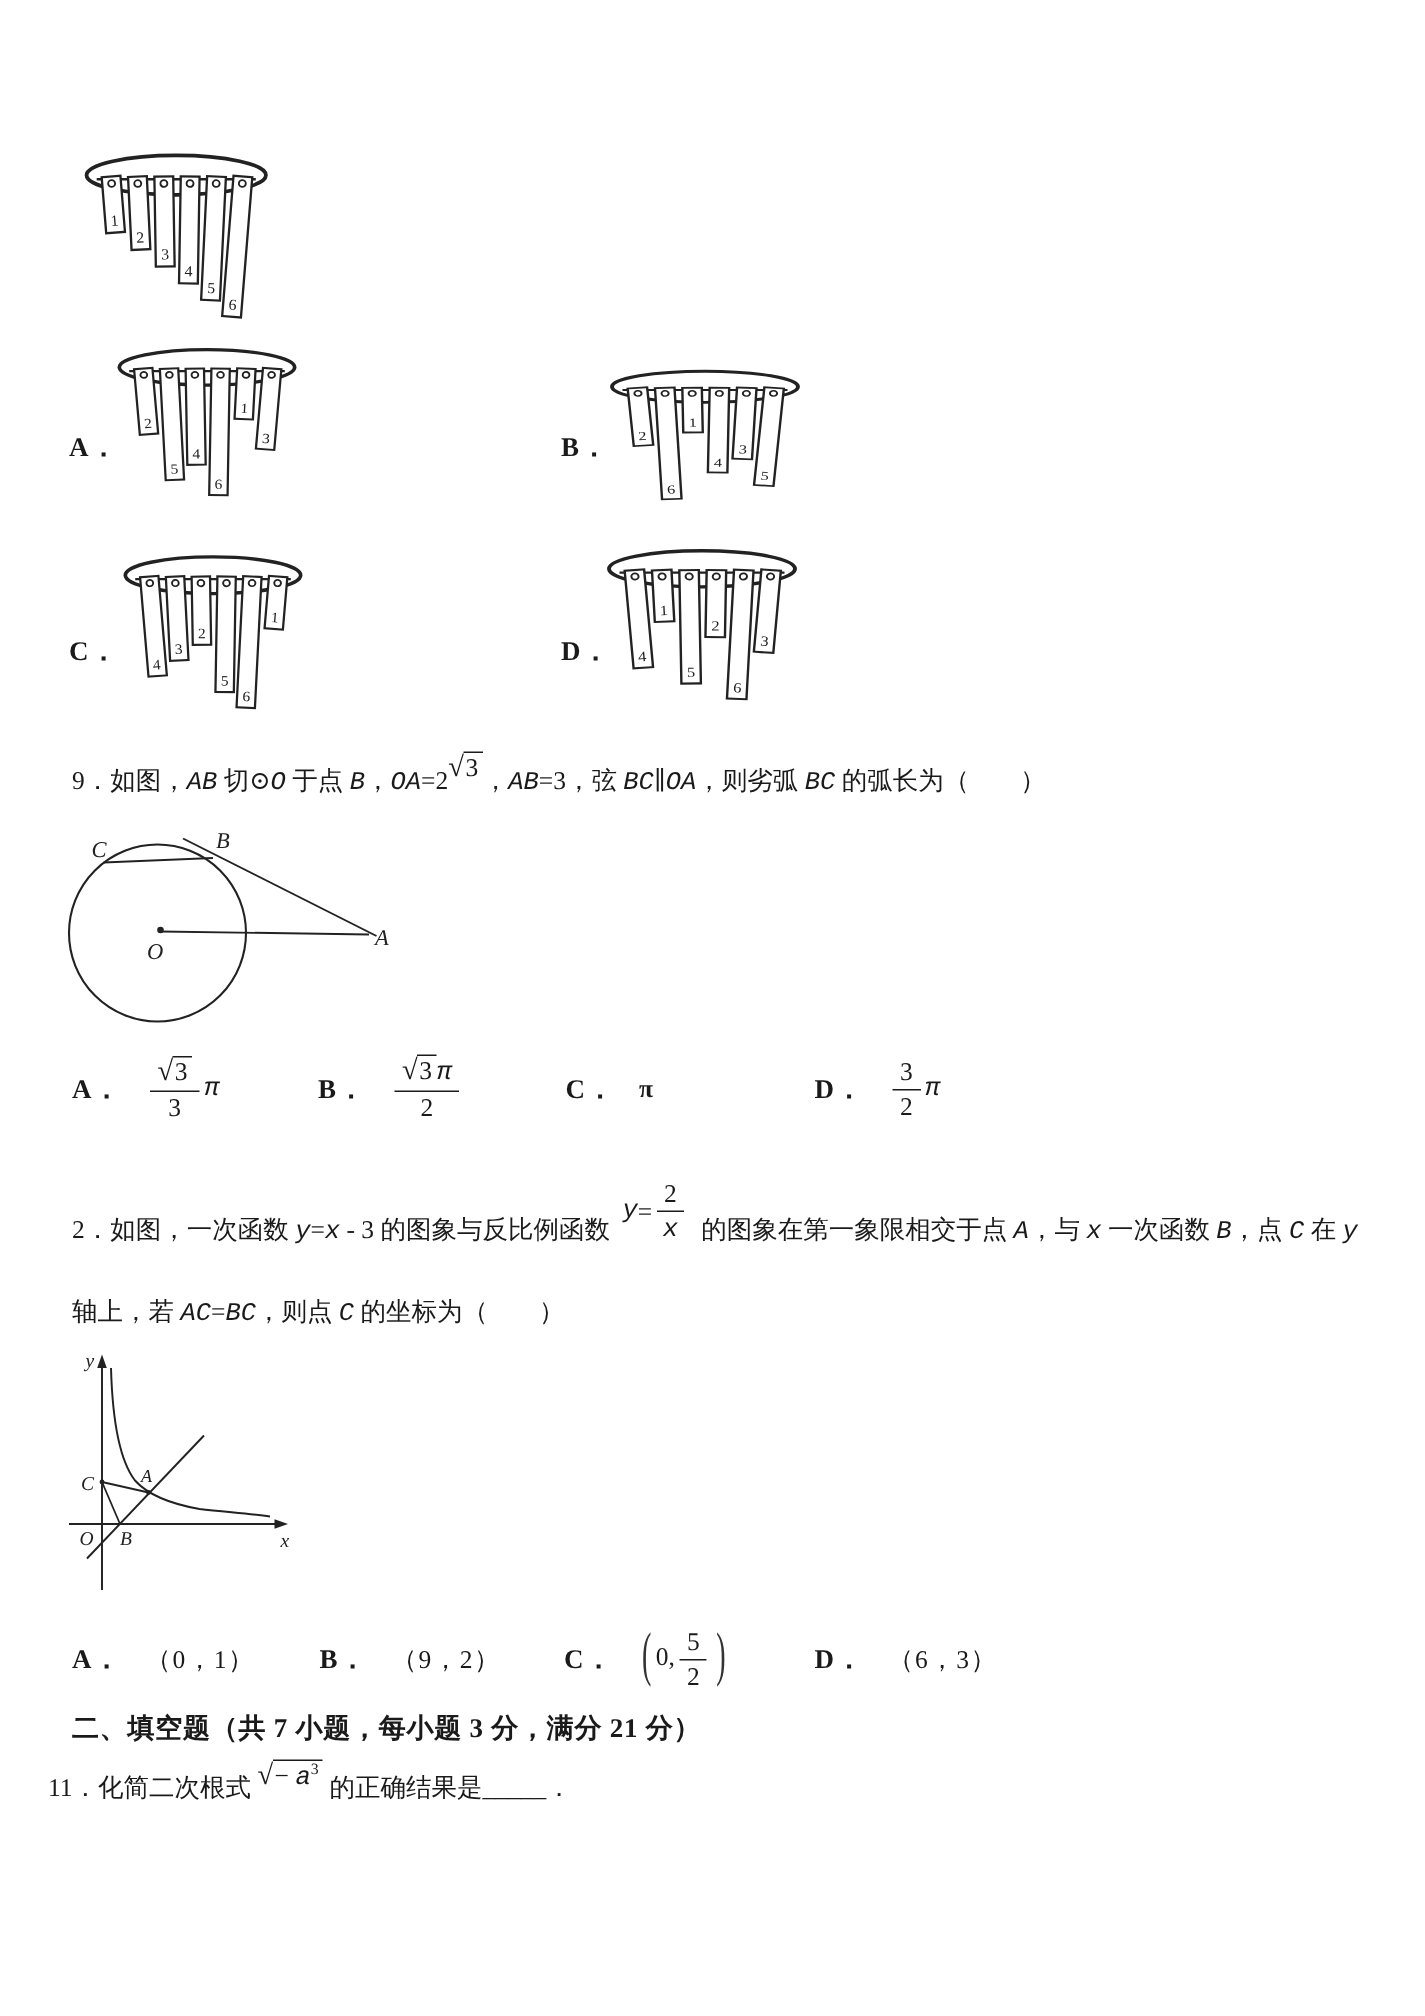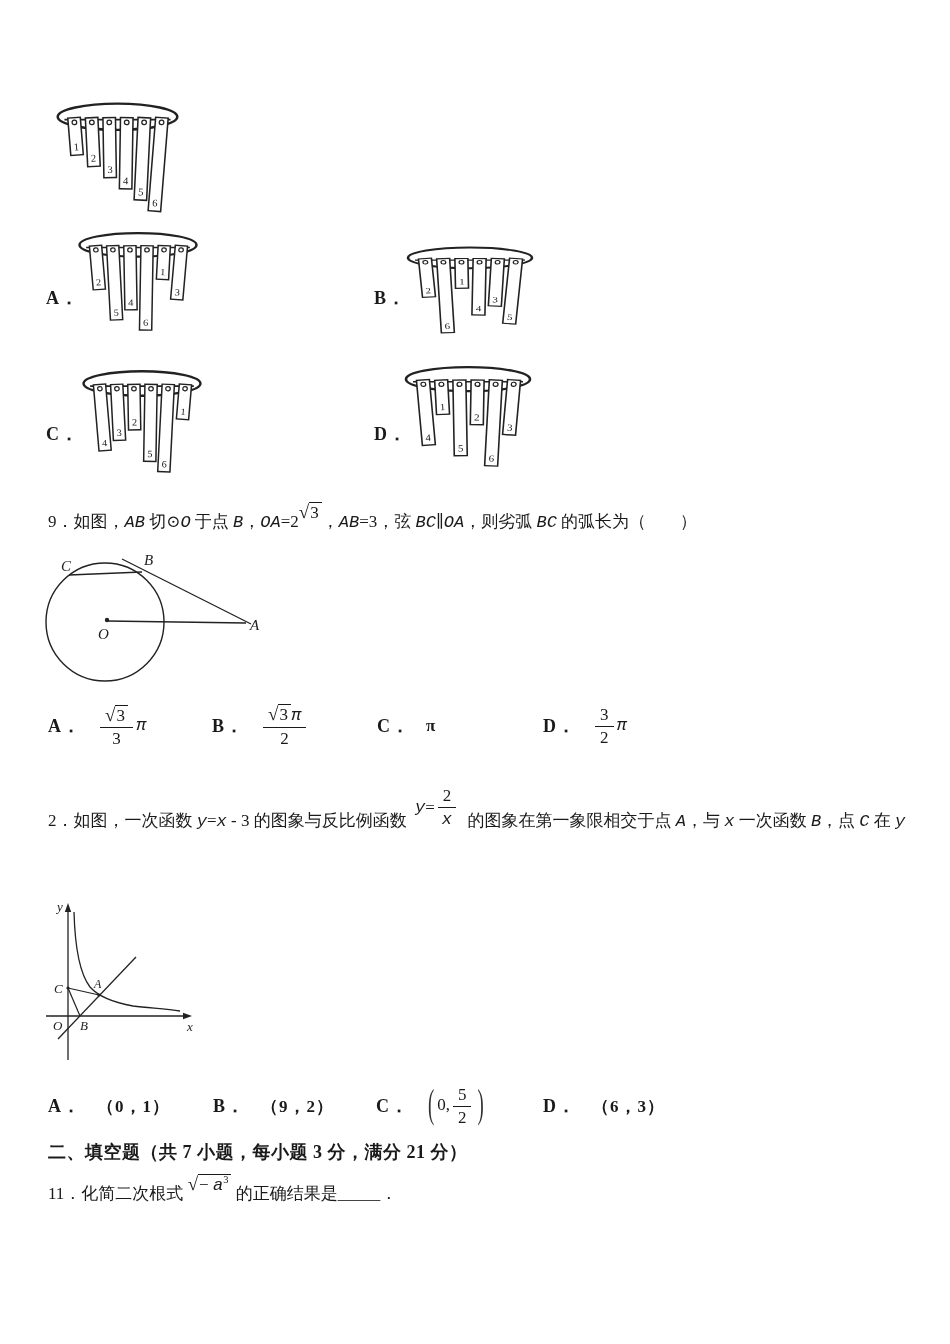--- a/index.html
+++ b/index.html
@@ -25,21 +25,21 @@
   }
   .frac .num{border-bottom:1.5px solid #1a1a1a;padding:0 5px 1px;}
   .frac .den{padding-top:1px;}
   .mgroup{display:inline-flex;align-items:center;}
   .bigparen{
     display:inline-block;transform:scaleY(2.15);font-size:1.1em;
     font-weight:300;margin:0 3px;color:#333;
   }
   sup{font-size:0.62em;}
   .optgroup{display:flex;align-items:center;gap:16px;}
-  .q10-optval{font-weight:bold;letter-spacing:1px;}
+  .q10-optval{font-weight:normal;letter-spacing:1px;}
   .q10-optval-normal{font-weight:normal;}
   .heading{font-weight:bold;font-size:18px;letter-spacing:0.5px;text-align:center;}
   svg{display:block;overflow:visible;}
 </style>
 </head>
 <body>
 
 <div class="page">
 
   <svg class="abs" style="left:50px;top:98px;width:135px;height:120px" preserveAspectRatio="none" viewBox="0 0 140 128">
@@ -262,20 +262,21 @@
   </div>
 
   <div class="abs mathline" style="left:48px;top:800px"><span>2．如图，一次函数 </span><span class="it">y</span><span>=</span><span class="it">x</span><span> - 3 的图象与反比例函数 </span><span class="mgroup">
         <span class="it">y </span>
         <span>= </span>
         <span class="frac">
           <span class="num"><span>2</span></span>
           <span class="den"><span class="it">x</span></span>
         </span>
       </span><span> 的图象在第一象限相交于点 </span><span class="it">A</span><span>，与 </span><span class="it">x</span><span> 一次函数 </span><span class="it">B</span><span>，点 </span><span class="it">C</span><span> 在 </span><span class="it">y</span></div>
+  <div class="abs mathline" style="left:48px;top:862px"><span>轴上，若 </span><span class="it">AC</span><span>=</span><span class="it">BC</span><span>，则点 </span><span class="it">C</span><span> 的坐标为（　　）</span></div>
 
   <svg class="abs" id="q10-graph" style="left:38px;top:898px;width:160px;height:168px" viewBox="0 0 160 168">
       <line x1="30" y1="10" x2="30" y2="162" stroke="#222222" stroke-width="1.3"></line>
       <polygon points="30,5 26.8,14 33.2,14" fill="#222222"></polygon>
       <line x1="8" y1="118" x2="150" y2="118" stroke="#222222" stroke-width="1.3"></line>
       <polygon points="154,118 145,114.8 145,121.2" fill="#222222"></polygon>
       <path d="M 36 14 C 37 50 42 76 52 89 C 61 99 78 105 95 108 C 112 110 128 111 142 113" fill="none" stroke="#222222" stroke-width="1.3"></path>
       <line x1="20" y1="141" x2="98" y2="59" stroke="#222222" stroke-width="1.3"></line>
       <line x1="30" y1="90" x2="61" y2="97" stroke="#222222" stroke-width="1.2"></line>
       <line x1="30" y1="90" x2="42" y2="118" stroke="#222222" stroke-width="1.2"></line>
@@ -304,15 +305,15 @@
           <span class="den"><span>2</span></span>
         </span><span class="bigparen">)</span></span>
   </div>
   <div class="abs optgroup" style="left:543px;top:1080px;height:52px">
     <span class="opt-letter">D．</span>
     <span class="q10-optval"><span>（6，3）</span></span>
   </div>
 
   <div class="abs heading" style="left:48px;top:1140px">二、填空题（共 7 小题，每小题 3 分，满分 21 分）</div>
 
-  <div class="abs mathline" style="left:48px;top:1176px"><span>11．化简二次根式 </span><span class="sqrt"><span class="rad">√</span><span class="vinc"><span>− </span><span class="it">a</span><sup>3</sup></span></span><span> 的正确结果是</span><span>_____</span><span>．</span></div>
+  <div class="abs mathline" style="left:32px;top:1176px"><span>11．化简二次根式 </span><span class="sqrt"><span class="rad">√</span><span class="vinc"><span>− </span><span class="it">a</span><sup>3</sup></span></span><span> 的正确结果是</span><span>_____</span><span>．</span></div>
 
 </div>
 
 </body></html>

